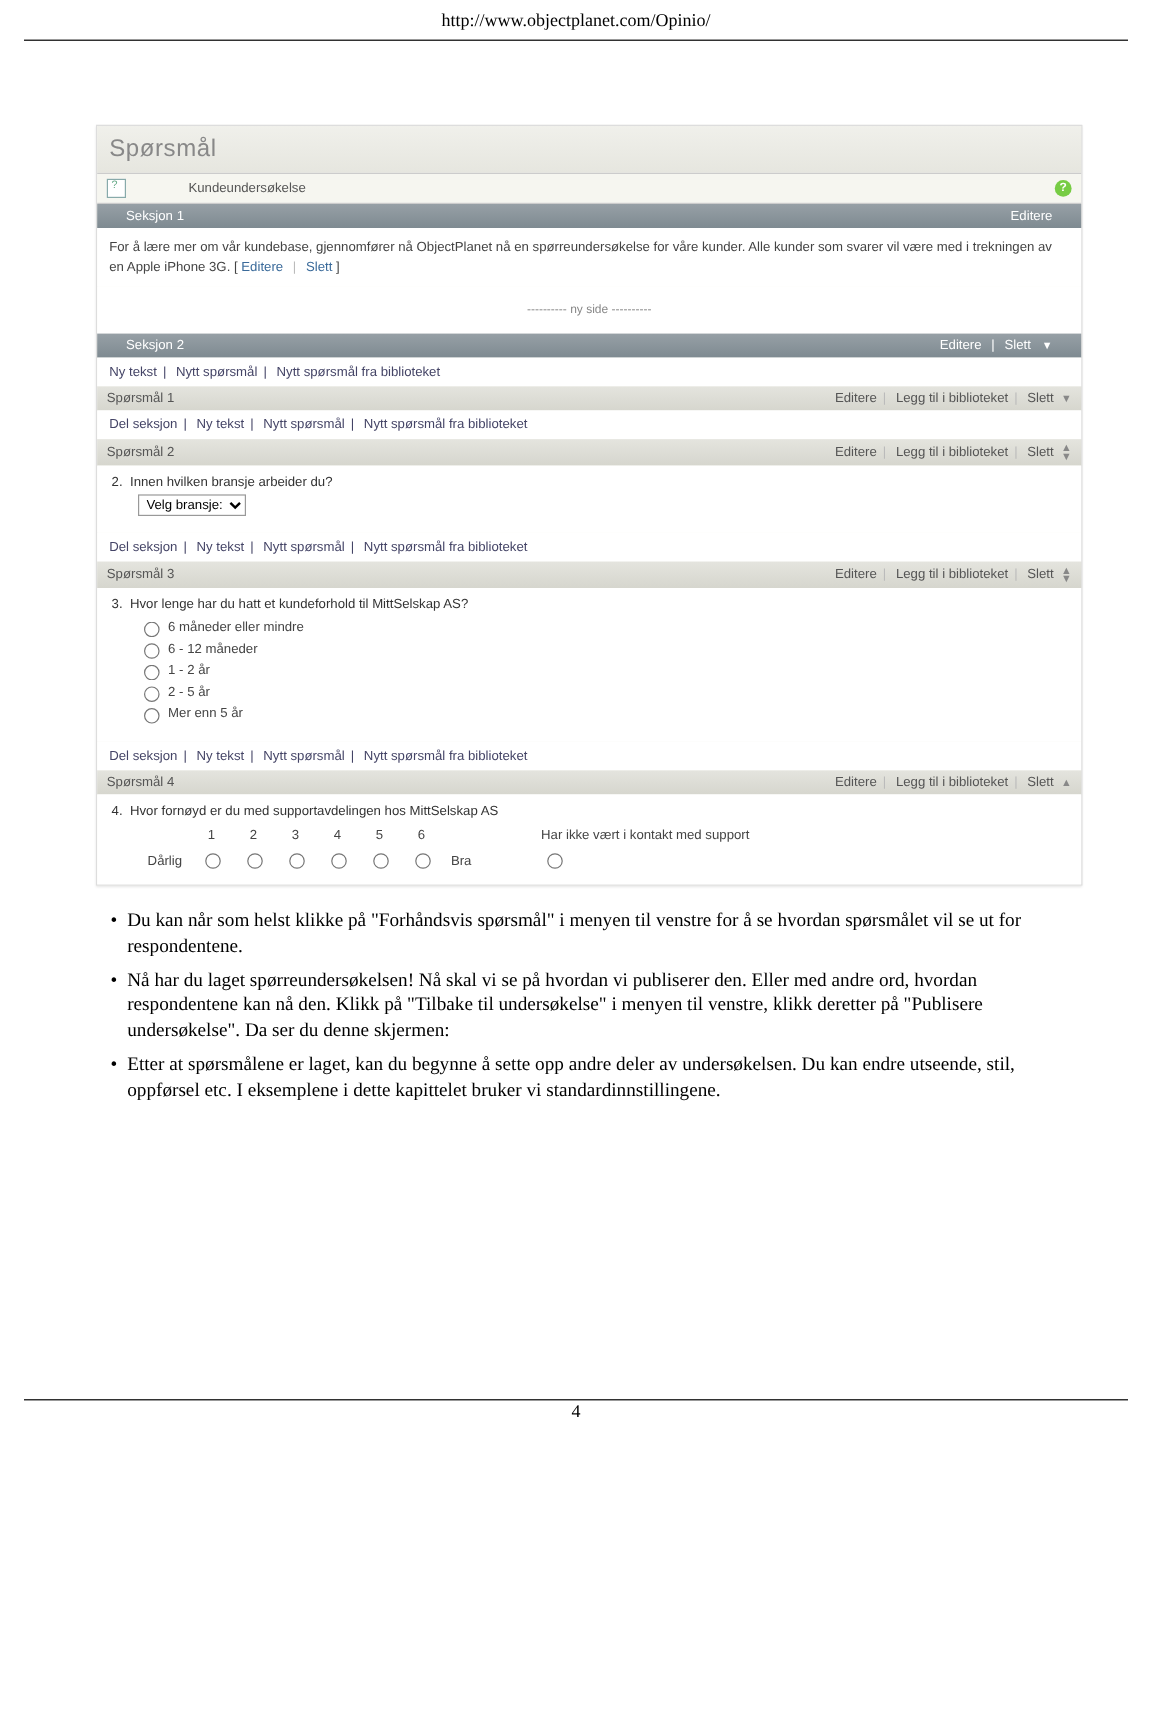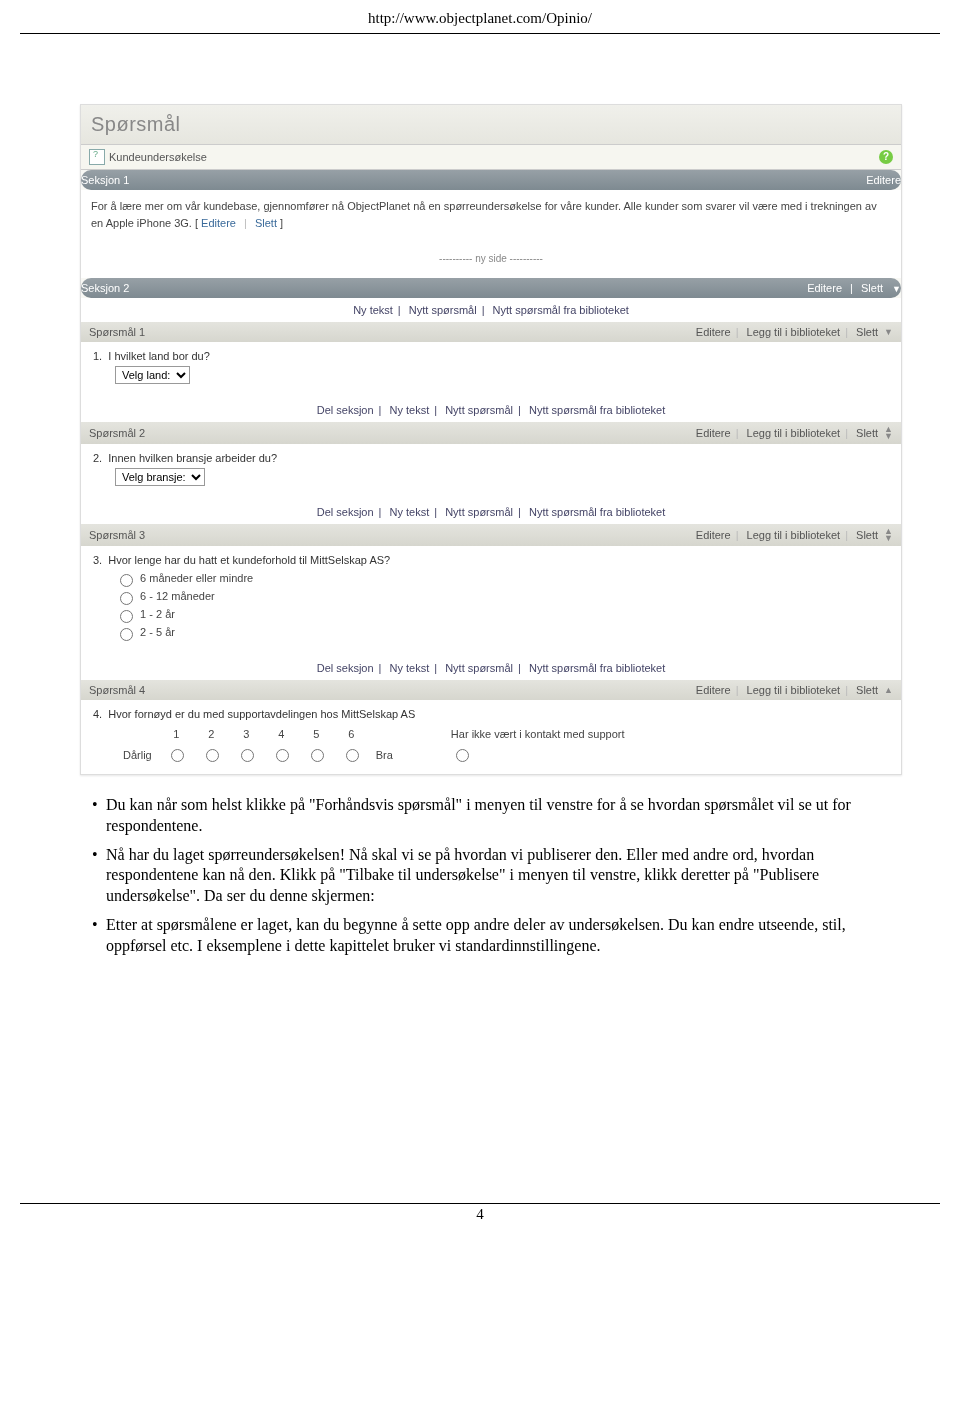--- a/index.html
+++ b/index.html
@@ -2,32 +2,32 @@
 <html><head>
 <meta charset="utf-8">
 <style>
   body { margin:0; font-family: Georgia, 'Times New Roman', serif; background:#fff; color:#000; }
   .page { width:960px; margin:0 auto; box-sizing:border-box; padding:0 20px; }
   .page-header-url { text-align:center; font-size:15px; padding:10px 0 4px; }
   hr.rule { border:none; border-top:1px solid #000; margin:2px 0; }
   .screenshot-wrap { margin:70px 0 20px 60px; }
   .screenshot { width:820px; font-family: Verdana, Arial, sans-serif; font-size:11px; color:#555; background:#f8f8f4; border:1px solid #ddd; box-shadow:0 1px 2px rgba(0,0,0,0.1); }
   .title-band { background:linear-gradient(#f0f0eb,#e6e6df); padding:8px 10px; font-size:20px; color:#888; font-weight:normal; letter-spacing:0.5px; }
-  .survey-bar { background:#f6f6f0; border-top:1px solid #ccc; border-bottom:1px solid #ccc; padding:4px 8px; display:flex; align-items:center; }
+  .survey-bar { background:#f6f6f0; border-top:1px solid #ccc; border-bottom:1px solid #ccc; padding:4px 8px; display:flex; align-items:center;gap:48px; }
   .survey-icon { width:14px; height:14px; display:inline-block; background:#fff; border:1px solid #8aa; margin-right:4px; position:relative; }
   .survey-icon::after { content:"?"; color:#6a8; font-size:9px; position:absolute; left:3px; top:-1px; }
   .help-icon { width:14px; height:14px; margin-left:auto; border-radius:50%; background:#7c4; color:#fff; font-size:10px; font-weight:bold; text-align:center; line-height:14px; }
-  .sec-hdr { background:linear-gradient(#97a0a6,#7e8a91); color:#fff; padding:4px 0; display:flex; align-items:center; font-size:11px;border-radius:10px; }
+  .sec-hdr { background:linear-gradient(#97a0a6,#7e8a91); color:#fff; padding:4px 24px; display:flex; align-items:center; font-size:11px; }
   .sec-hdr .links { margin-left:auto; }
   .sec-hdr .links span { color:#fff; }
   .sec-hdr .chev { margin-left:6px; font-size:9px; }
   .sec-body { background:#fff; padding:8px 10px; color:#444; line-height:1.5; }
   .mini-link { color:#3a6a9a; }
   .page-sep { text-align:center; font-size:10px; color:#888; padding:14px 0; background:#fff; }
-  .actions-row { background:#fff; text-align:center; padding:6px 10px; color:#3a5a7a; font-size:11px; }
+  .actions-row { background:#fff; text-align:left; padding:6px 10px; color:#3a5a7a; font-size:11px; }
   .actions-row span { color:#446; }
   .pipe { color:#bbb; padding:0 5px; }
   .q-hdr { background:linear-gradient(#e4e4de,#d6d6ce); padding:4px 8px; display:flex; align-items:center; color:#555; font-size:11px; }
   .q-hdr .q-links { margin-left:auto; }
   .q-hdr .arrows { margin-left:6px; color:#888; font-size:9px; line-height:7px; }
   .q-body { background:#fff; padding:8px 12px 14px; color:#333; }
   .q-text { margin-bottom:4px; }
   .q-indent { padding-left:22px; }
   select.fake { font-family: Verdana, sans-serif; font-size:11px; background:#fff; border:1px solid #999; padding:1px 2px; }
   .radio-opt { font-size:11px; color:#444; padding:1px 0; }
@@ -89,26 +89,20 @@
 
       <div class="q-hdr">
         <span>Spørsmål 1</span>
         <span class="q-links">
           <span>Editere</span><span class="pipe">|</span>
           <span>Legg til i biblioteket</span><span class="pipe">|</span>
           <span>Slett</span>
         </span>
         <span class="arrows">▼</span>
       </div>
-      <div class="q-body">
-        <div class="q-text"><span>1.</span>&nbsp;&nbsp;<span>I hvilket land bor du?</span></div>
-        <div class="q-indent">
-          <select class="fake"><option>Velg land:</option></select>
-        </div>
-      </div>
 
       <div class="actions-row">
         <span>Del seksjon</span><span class="pipe">|</span>
         <span>Ny tekst</span><span class="pipe">|</span>
         <span>Nytt spørsmål</span><span class="pipe">|</span>
         <span>Nytt spørsmål fra biblioteket</span>
       </div>
 
       <div class="q-hdr">
         <span>Spørsmål 2</span>
@@ -142,20 +136,21 @@
         </span>
         <span class="arrows">▲<br>▼</span>
       </div>
       <div class="q-body">
         <div class="q-text"><span>3.</span>&nbsp;&nbsp;<span>Hvor lenge har du hatt et kundeforhold til MittSelskap AS?</span></div>
         <div class="q-indent">
           <div class="radio-opt"><input type="radio" style="">&nbsp;<span>6 måneder eller mindre</span></div>
           <div class="radio-opt"><input type="radio" style="">&nbsp;<span>6 - 12 måneder</span></div>
           <div class="radio-opt"><input type="radio" style="">&nbsp;<span>1 - 2 år</span></div>
           <div class="radio-opt"><input type="radio" style="">&nbsp;<span>2 - 5 år</span></div>
+          <div class="radio-opt"><input type="radio" style="">&nbsp;<span>Mer enn 5 år</span></div>
         </div>
       </div>
 
       <div class="actions-row">
         <span>Del seksjon</span><span class="pipe">|</span>
         <span>Ny tekst</span><span class="pipe">|</span>
         <span>Nytt spørsmål</span><span class="pipe">|</span>
         <span>Nytt spørsmål fra biblioteket</span>
       </div>
 

